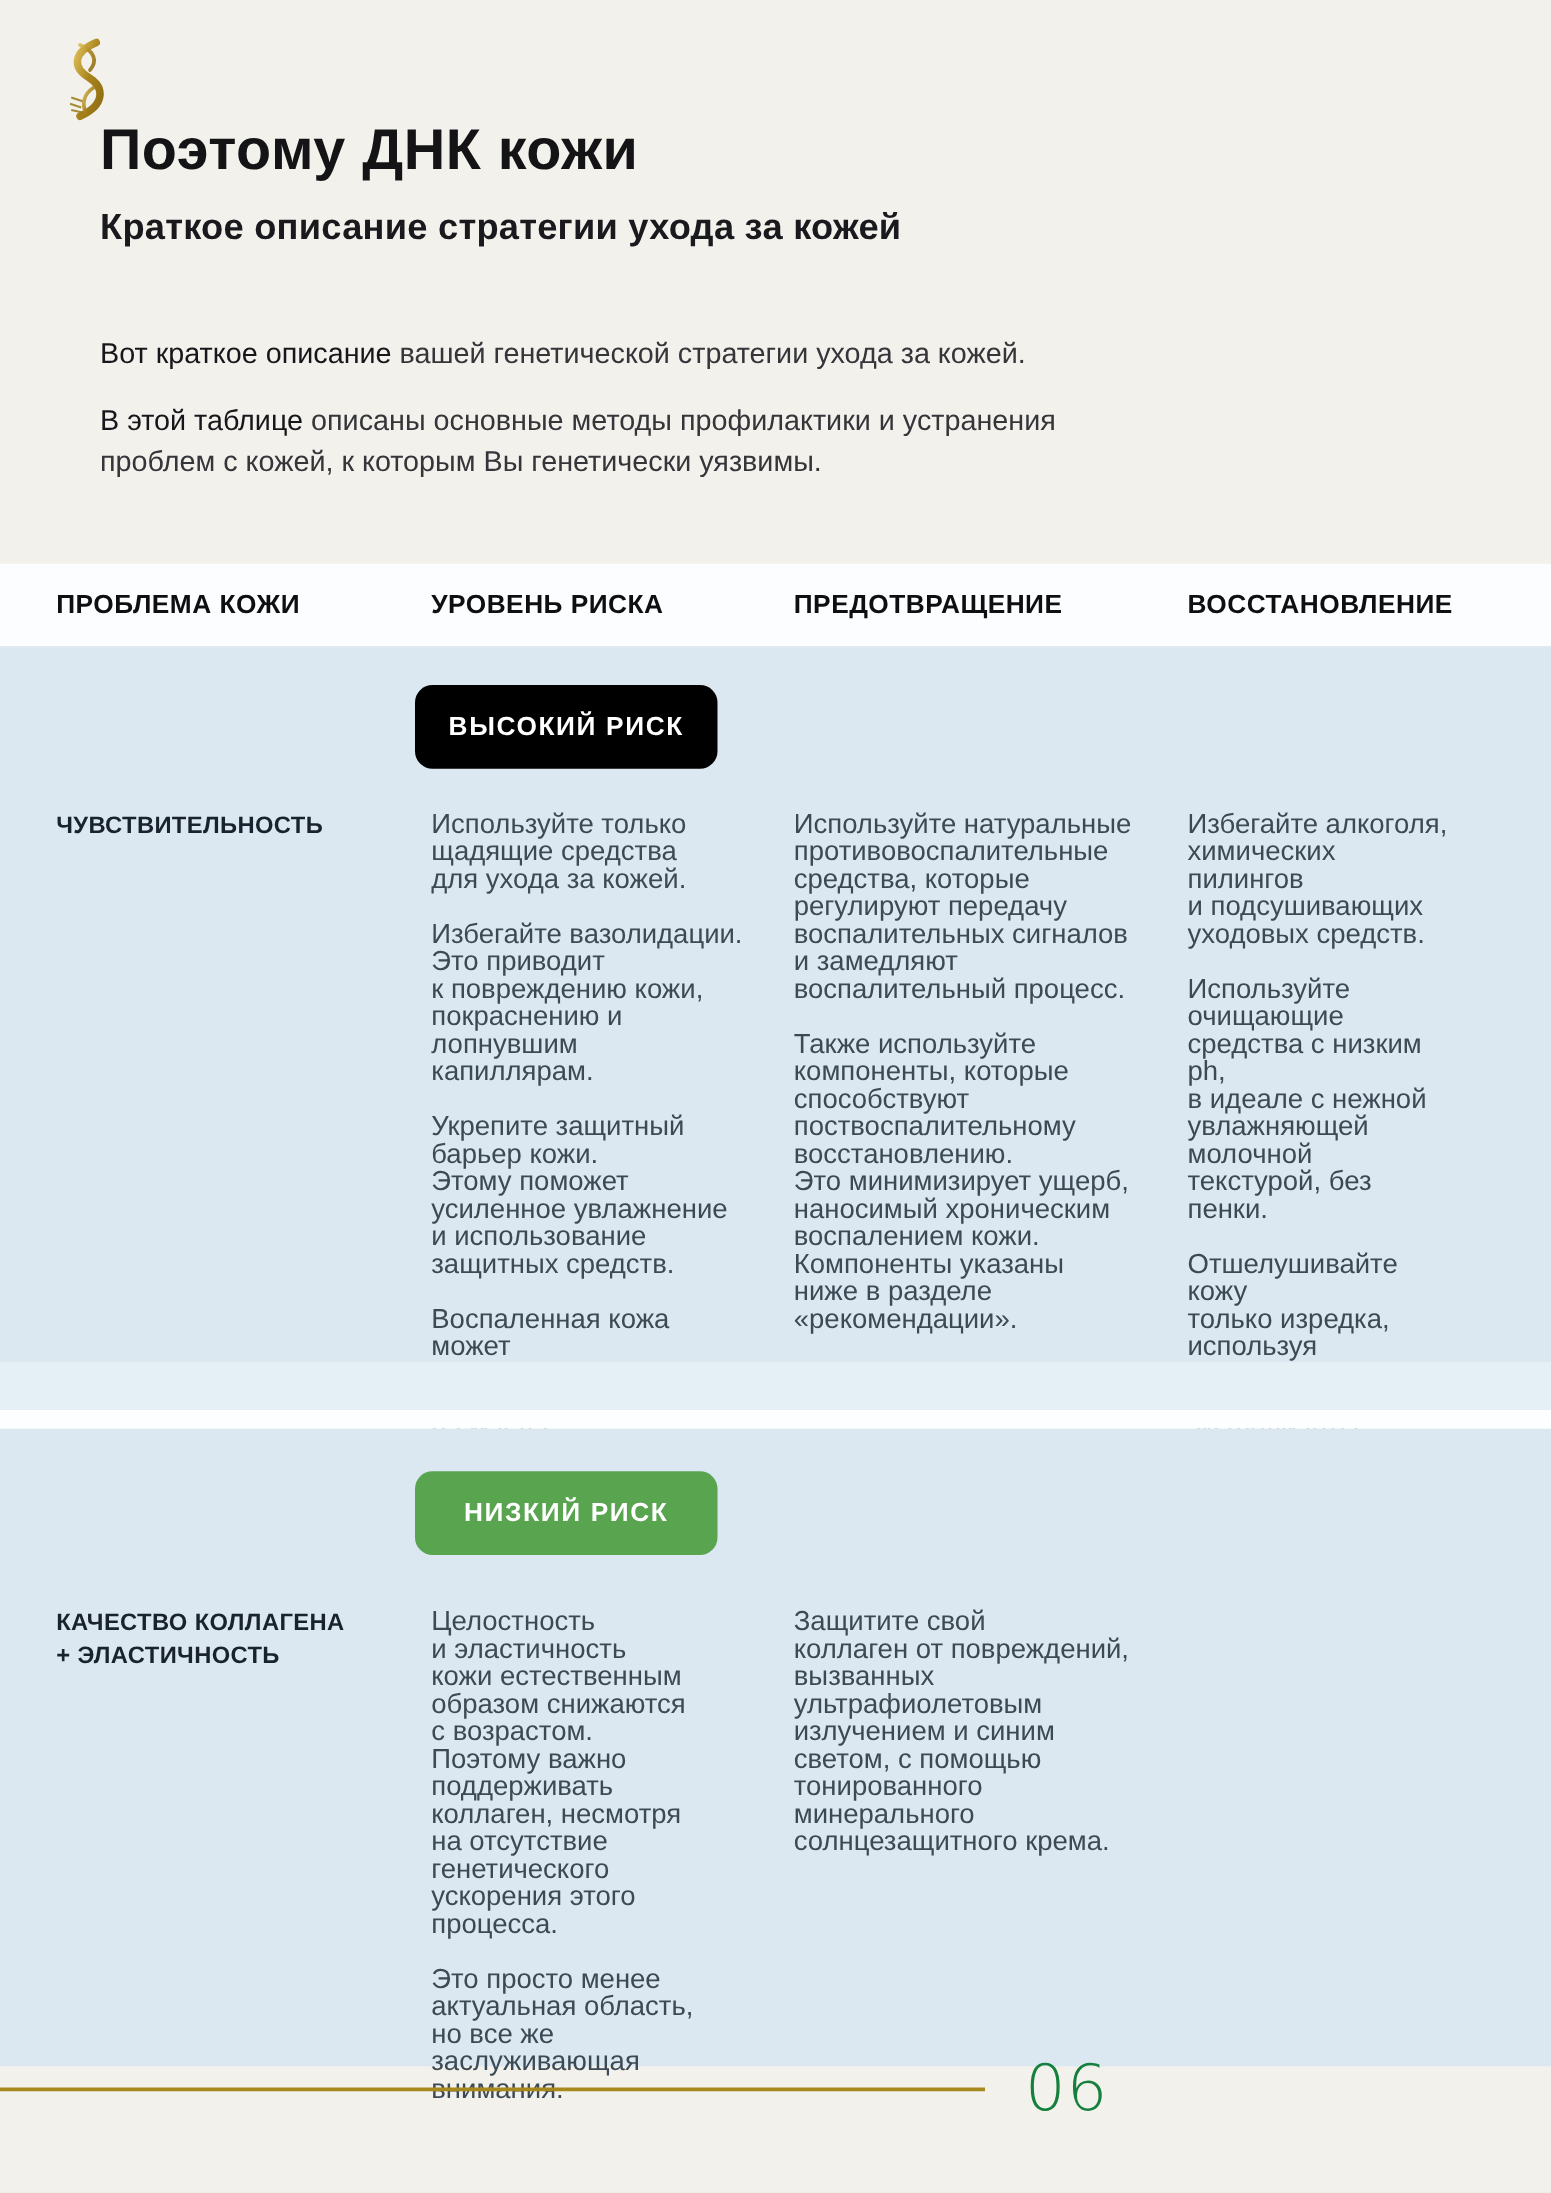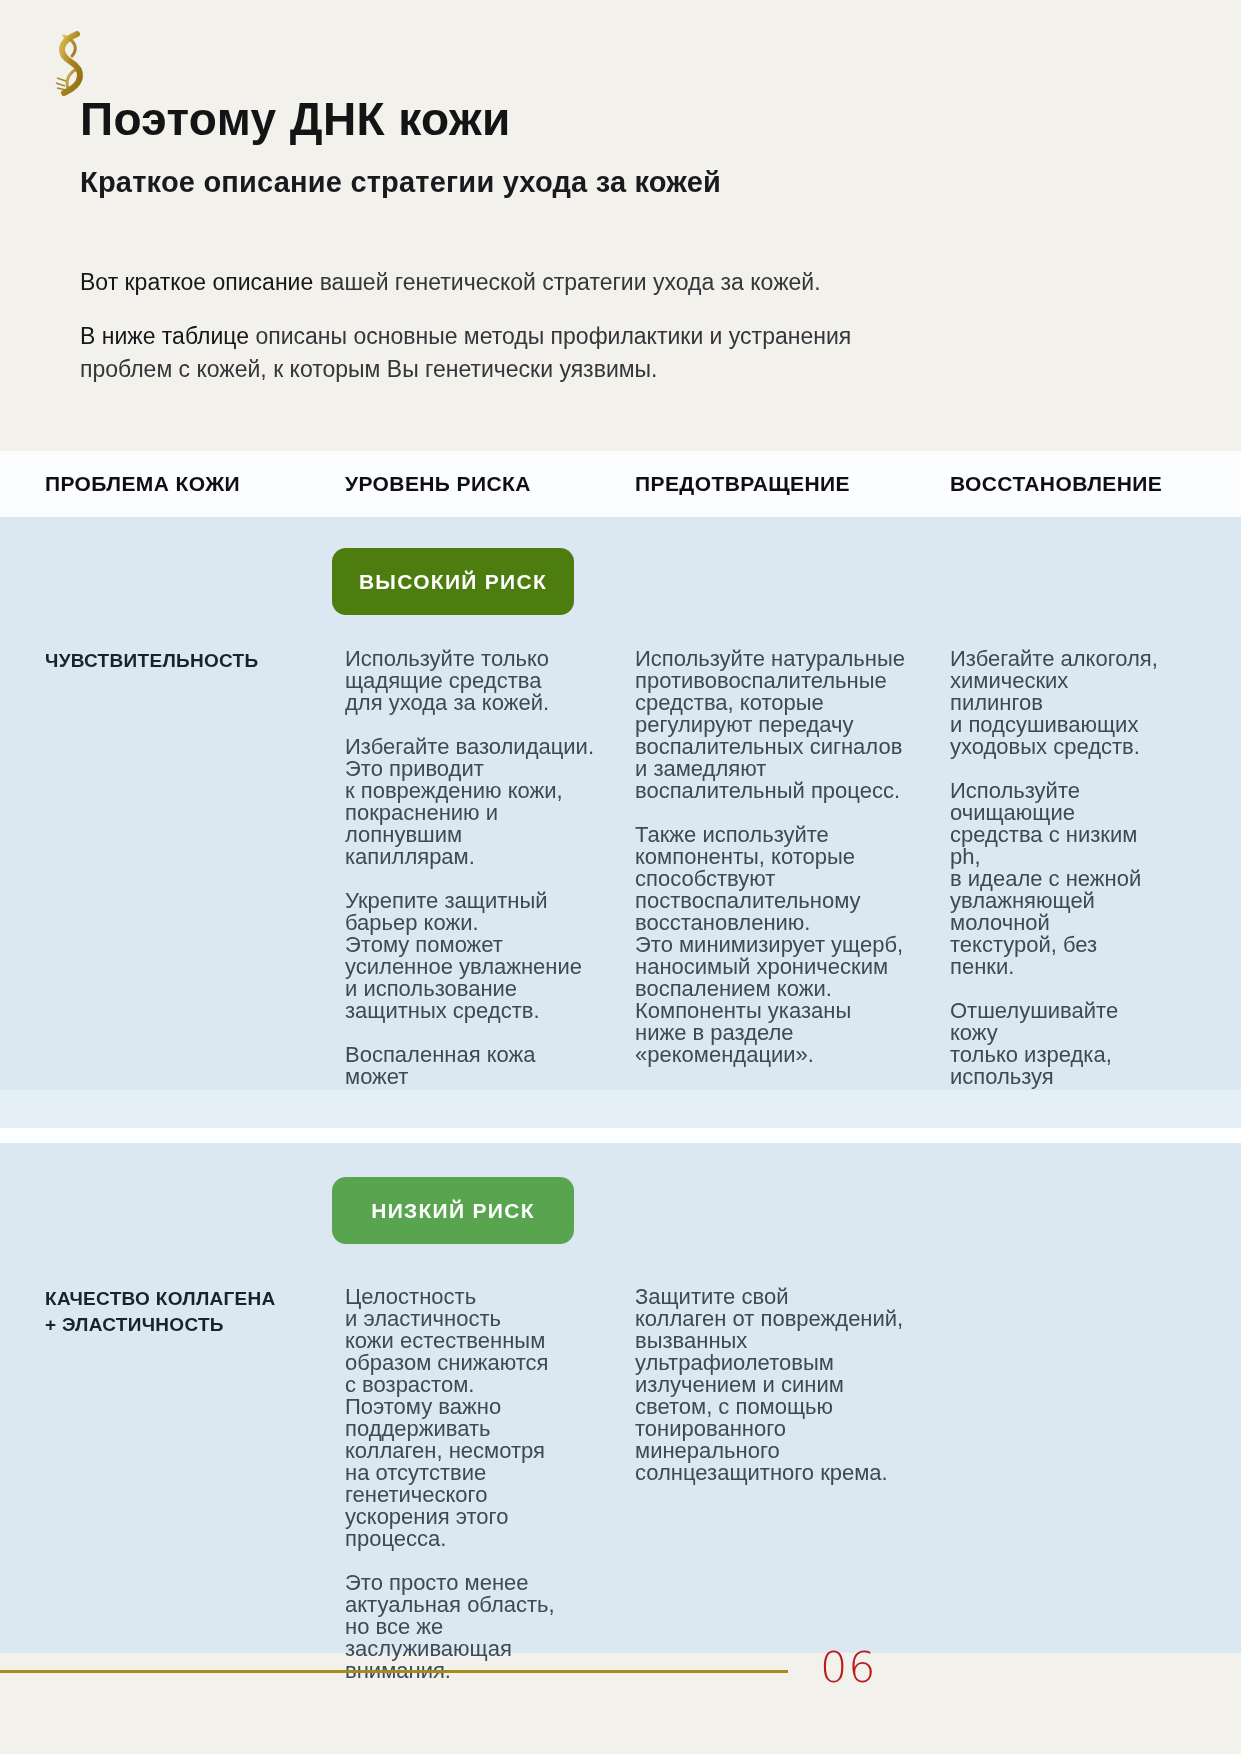--- a/index.html
+++ b/index.html
@@ -46,21 +46,21 @@
   .panel-1 { top:517px; height:573px; }
   .panel-strip { position:absolute; left:0; right:0; top:1090px; height:38px; background:#E4EFF6; }
   .panel-gap { position:absolute; left:0; right:0; top:1128px; height:15px; background:#FCFEFF; }
   .panel-2 { top:1143px; height:510px; }
 
   .badge {
     position:absolute; left:332px; width:242px; height:67px;
     border-radius:14px; display:flex; align-items:center; justify-content:center;
     color:#ffffff; font-size:21px; font-weight:700; letter-spacing:1.3px;
   }
-  .badge--high { top:31px; background:#4d7c0f; }
+  .badge--high { top:31px; background:#000000; }
   .badge--low  { top:34px; background:#58A44F; }
 
   .row { position:absolute; left:0; right:0; }
   .panel-1 .row { top:131px; }
   .panel-2 .row { top:143px; }
 
   .problem {
     font-size:19px; font-weight:700; color:#19232F; line-height:26px;
     letter-spacing:0.3px; white-space:pre-line; padding-right:30px;
   }
@@ -70,21 +70,21 @@
   }
 
   
   .footer-line {
     position:absolute; left:0; top:1670px; width:788px; height:3px;
     background:#A8891D;
   }
   .page-number {
     position:absolute; left:820px; top:1642px;
     font-family:"DejaVu Sans", sans-serif; font-weight:200;
-    font-size:43px; color:#b91c1c; letter-spacing:1px;
+    font-size:51px; color:#15803d; letter-spacing:1px;
   }
 </style>
 </head>
 <body>
 
 <div class="page">
 
   <div class="logo">
     <svg width="40" height="68" viewBox="0 0 40 68" aria-hidden="true">
       <defs>
@@ -102,21 +102,21 @@
         <line x1="6" y1="53" x2="15" y2="56"></line>
         <line x1="7" y1="58" x2="16" y2="60"></line>
       </g>
     </svg>
   </div>
 
   <h1 class="title">Поэтому ДНК кожи</h1>
   <h2 class="subtitle">Краткое описание стратегии ухода за кожей</h2>
 
   <p class="intro intro-1"><span class="lead">Вот краткое описание</span><span> вашей генетической стратегии ухода за кожей.</span></p>
-  <p class="intro intro-2"><span class="lead">В ниже таблице</span><span> описаны основные методы профилактики и устранения
+  <p class="intro intro-2"><span class="lead">В этой таблице</span><span> описаны основные методы профилактики и устранения
 проблем с кожей, к которым Вы генетически уязвимы.</span></p>
 
   <div class="header-band">
     <div class="grid-cols">
       <div class="header-cell">ПРОБЛЕМА КОЖИ</div>
       <div class="header-cell">УРОВЕНЬ РИСКА</div>
       <div class="header-cell">ПРЕДОТВРАЩЕНИЕ</div>
       <div class="header-cell">ВОССТАНОВЛЕНИЕ</div>
     </div>
   </div>

